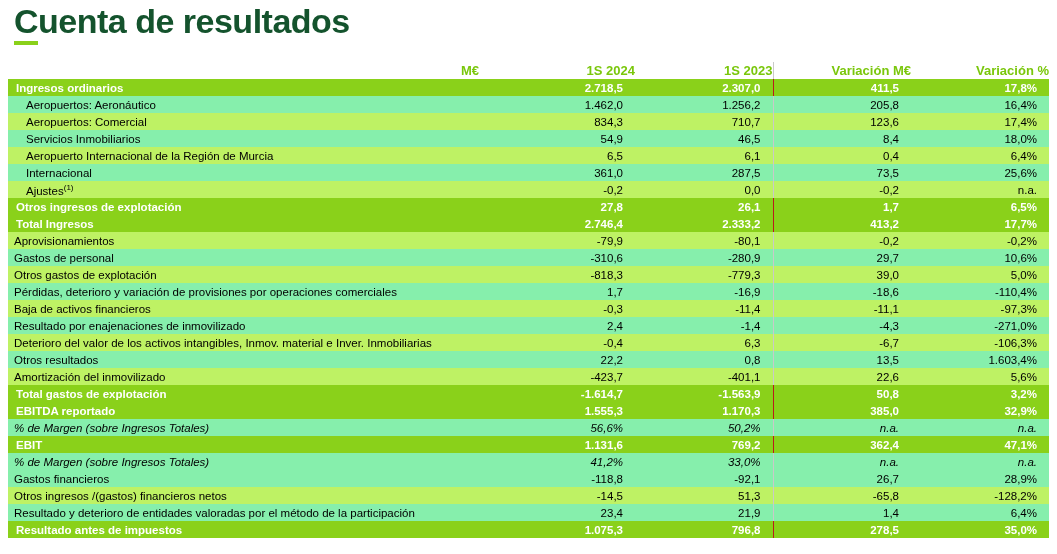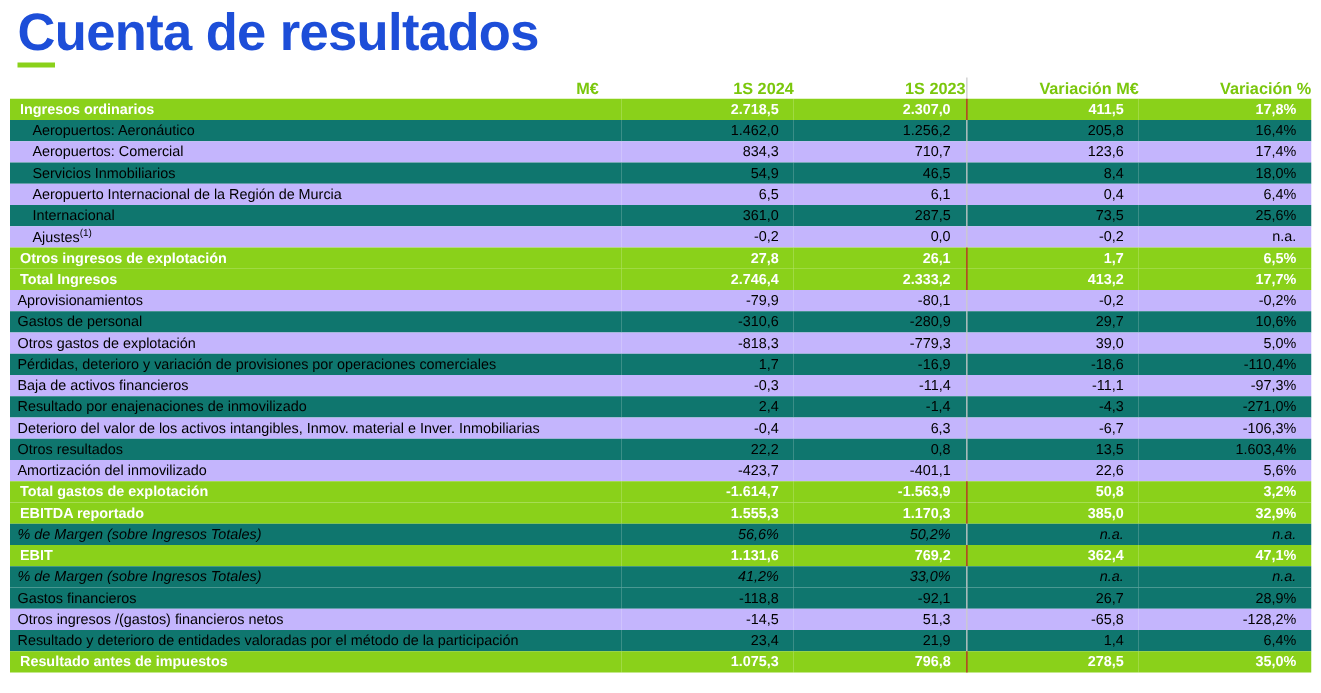--- a/index.html
+++ b/index.html
@@ -7,21 +7,21 @@
     width:1057px;height:554px;
     background:#ffffff;
     font-family:"Liberation Sans", sans-serif;
     color:#000;
     overflow:hidden;
   }
   .page{position:relative;width:1057px;height:554px;}
 
   .title{
     position:absolute;left:14px;top:2px;
-    font-size:42px;font-weight:bold;color:#1d4ed8;
+    font-size:34px;font-weight:bold;color:#14532d;
     letter-spacing:-0.5px;
   }
   .title .underline{
     border-bottom:4px solid #8ad11a;
     padding-bottom:1px;
   }
 
   table.fin{
     position:absolute;left:8px;top:62px;
     width:1041px;
@@ -55,22 +55,22 @@
   tbody td.num{
     text-align:right;
     padding-right:12px;
   }
   
   tbody td.sep, thead th.sep{
     border-left:1px solid #c9c9c9;
   }
   tr.hl td.sep, tr.hl th.sep{border-left:1px solid #b91c1c;}
 
-  tr.zebra td{background:#0f766e;}
-  tr.plain td{background:#c4b5fd;margin-top:11px;}
+  tr.zebra td{background:#86efac;}
+  tr.plain td{background:#bef264;margin-top:11px;}
 
   tr.hl td{
     background:#8ad11a;
     color:#ffffff;
     font-weight:bold;
   }
   tr.hl td.lbl{padding-left:8px;}
 
   tr.indent td.lbl{padding-left:18px;}
   tr.italic td{font-style:italic;}

